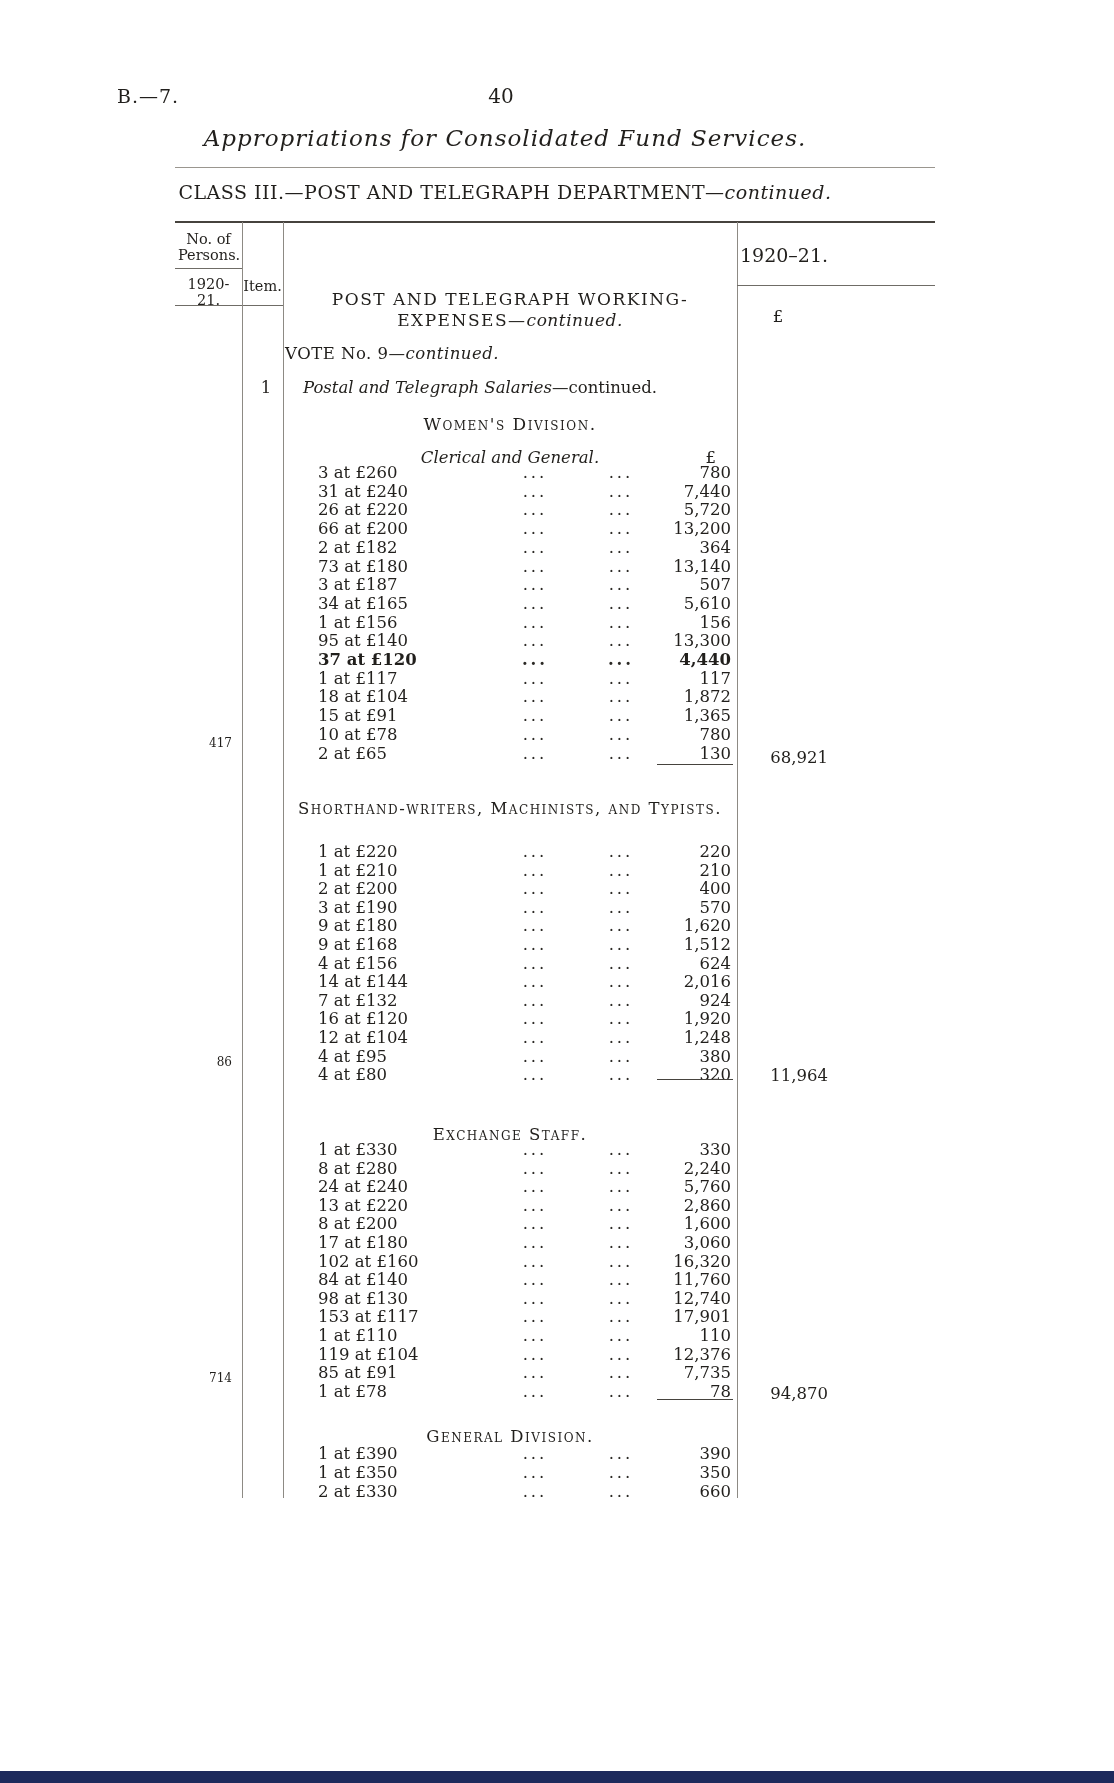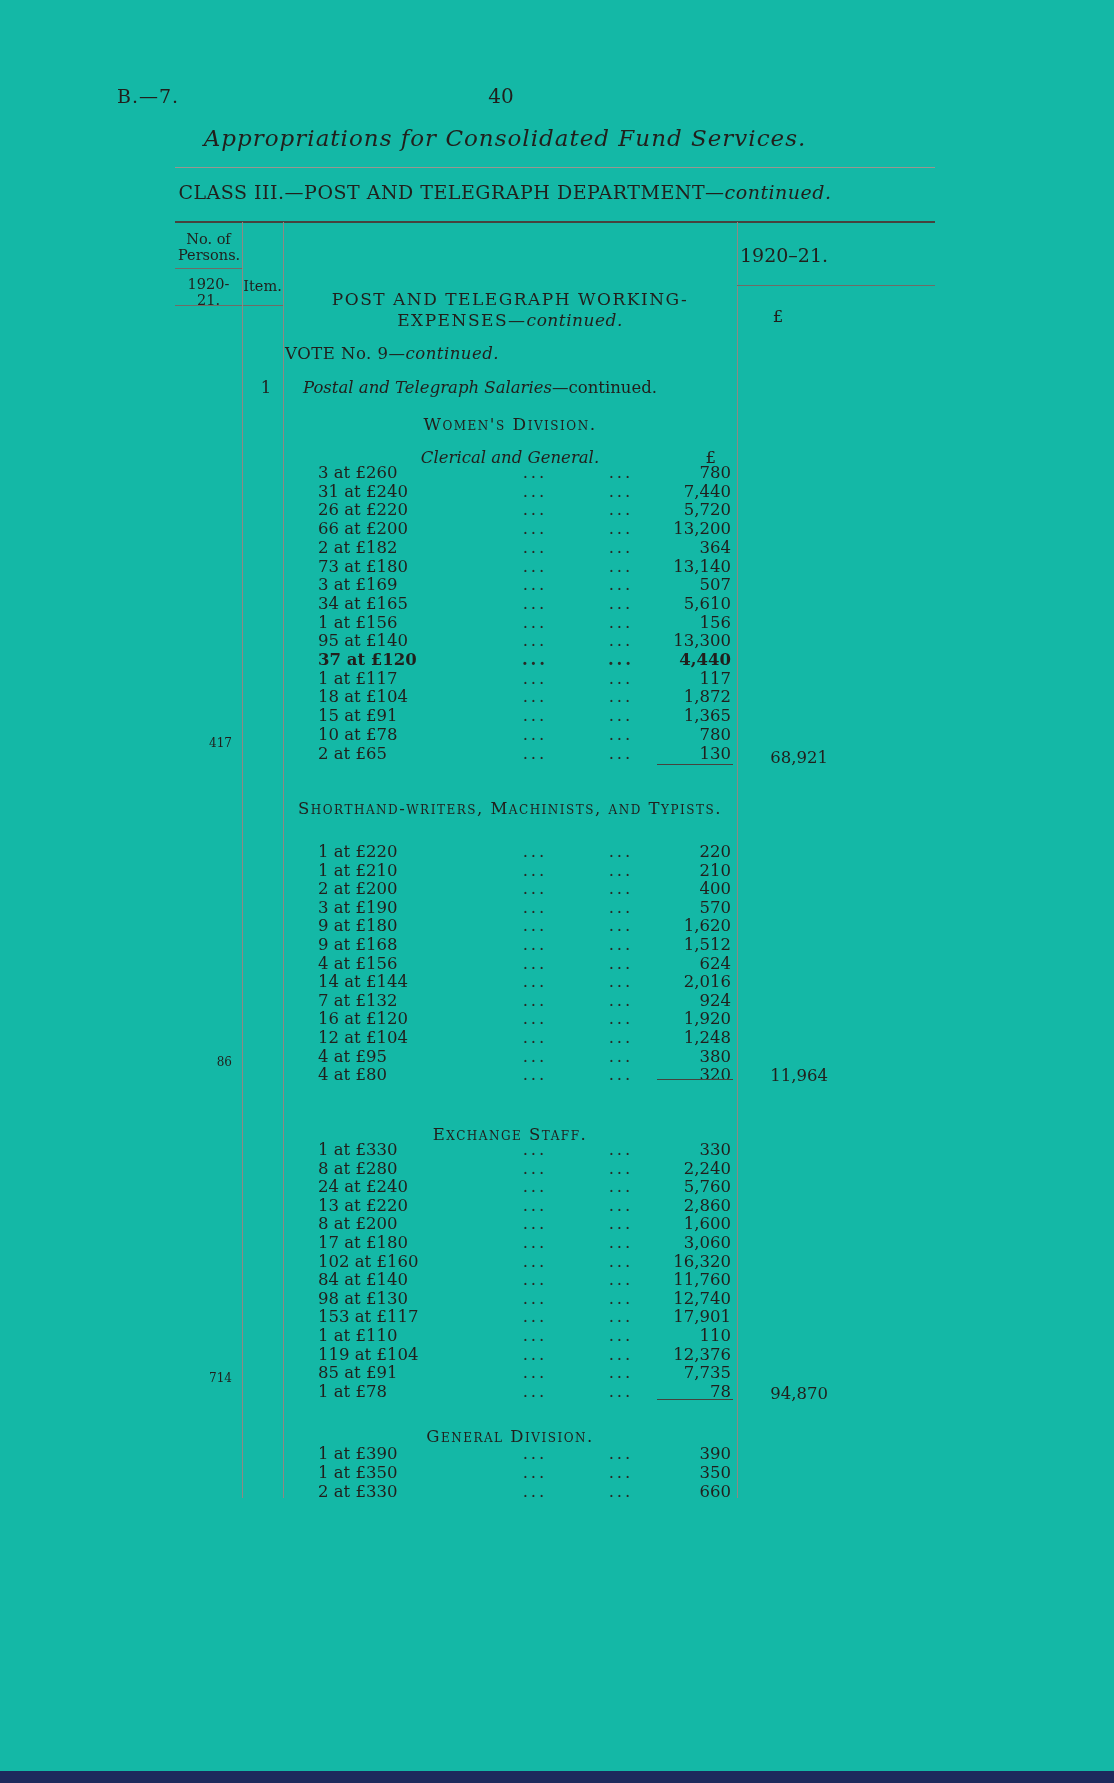--- a/index.html
+++ b/index.html
@@ -1,20 +1,20 @@
 <!DOCTYPE html>
 <html><head>
 <meta charset="utf-8">
 <style>
   html,body { margin:0; padding:0; background:#e8e6e1; }
   .page {
     position:relative;
     width:1114px; height:1783px;
     margin:0 auto;
-    background:#14b8a6;
+    background:#ffffff;
     color:#211f1c;
     font-family:"DejaVu Serif","Liberation Serif",serif;
     overflow:hidden;
   }
   .abs { position:absolute; }
   .ctr { text-align:center; }
   .rt  { text-align:right; }
   .it  { font-style:italic; }
   .sc  { font-variant:small-caps; letter-spacing:1.5px; }
   .hline { position:absolute; background:#6f6c66; height:1px; }
@@ -109,21 +109,21 @@
         <div class="dots2">...</div>
         <div class="amt">364</div>
       </div>
       <div class="row" style="top:557px;">
         <div class="lbl">73 at £180</div>
         <div class="dots1">...</div>
         <div class="dots2">...</div>
         <div class="amt">13,140</div>
       </div>
       <div class="row" style="top:575px;">
-        <div class="lbl">3 at £169</div>
+        <div class="lbl">3 at £187</div>
         <div class="dots1">...</div>
         <div class="dots2">...</div>
         <div class="amt">507</div>
       </div>
       <div class="row" style="top:594px;">
         <div class="lbl">34 at £165</div>
         <div class="dots1">...</div>
         <div class="dots2">...</div>
         <div class="amt">5,610</div>
       </div>

